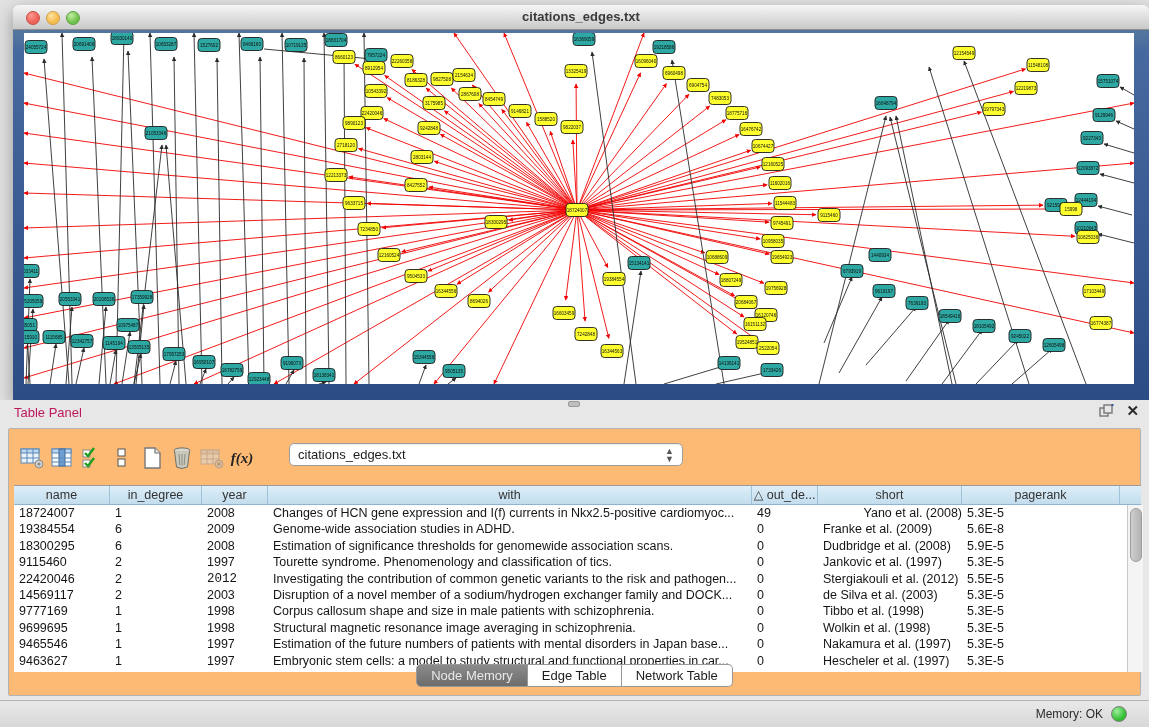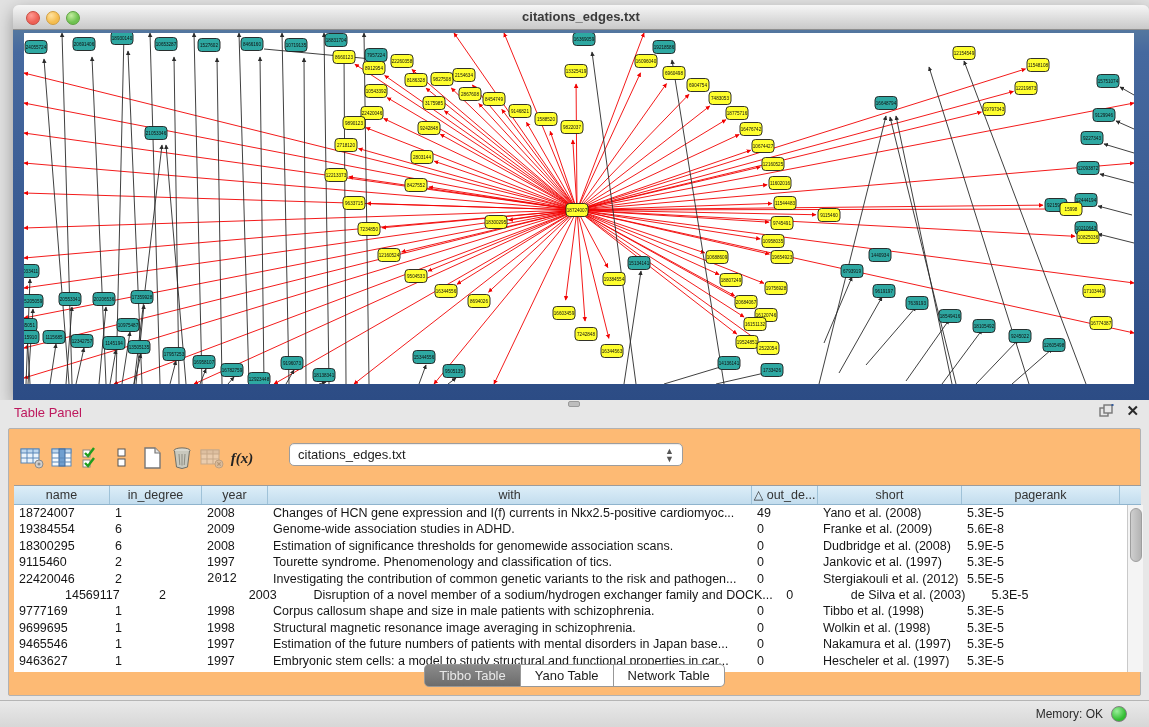--- a/index.html
+++ b/index.html
@@ -796,21 +796,21 @@
             <div class="th" style="width: 144px;">short</div>
             <div class="th" style="width: 158px;">pagerank</div>
           </div>
         <div class="tbody" id="tbody">
             <div class="tr">
               <div class="td" style="width: 96px;">18724007</div>
               <div class="td" style="width: 92px;">1</div>
               <div class="td" style="width: 66px;">2008</div>
               <div class="td" style="width: 484px;">Changes of HCN gene expression and I(f) currents in Nkx2.5-positive cardiomyoc...</div>
               <div class="td" style="width: 66px;">49</div>
-              <div class="td" style="width: 144px;">Yano et al. (2008)</div>
+              <div class="td" style="width: 144px; text-align: right;">Yano et al. (2008)</div>
               <div class="td" style="width: 158px;">5.3E-5</div>
             </div>
             <div class="tr">
               <div class="td" style="width: 96px;">19384554</div>
               <div class="td" style="width: 92px;">6</div>
               <div class="td" style="width: 66px;">2009</div>
               <div class="td" style="width: 484px;">Genome-wide association studies in ADHD.</div>
               <div class="td" style="width: 66px;">0</div>
               <div class="td" style="width: 144px;">Franke et al. (2009)</div>
               <div class="td" style="width: 158px;">5.6E-8</div>
@@ -836,21 +836,21 @@
             <div class="tr">
               <div class="td" style="width: 96px;">22420046</div>
               <div class="td" style="width: 92px;">2</div>
               <div class="td" style="width: 66px; font-family: Liberation Mono, monospace;">2012</div>
               <div class="td" style="width: 484px;">Investigating the contribution of common genetic variants to the risk and pathogen...</div>
               <div class="td" style="width: 66px;">0</div>
               <div class="td" style="width: 144px;">Stergiakouli et al. (2012)</div>
               <div class="td" style="width: 158px;">5.5E-5</div>
             </div>
             <div class="tr">
-              <div class="td" style="width: 96px; margin-left: 46px;">14569117</div>
+              <div class="td" style="width: 96px;">14569117</div>
               <div class="td" style="width: 92px;">2</div>
               <div class="td" style="width: 66px;">2003</div>
               <div class="td" style="width: 484px;">Disruption of a novel member of a sodium/hydrogen exchanger family and DOCK...</div>
               <div class="td" style="width: 66px;">0</div>
               <div class="td" style="width: 144px;">de Silva et al. (2003)</div>
               <div class="td" style="width: 158px;">5.3E-5</div>
             </div>
             <div class="tr">
               <div class="td" style="width: 96px;">9777169</div>
               <div class="td" style="width: 92px;">1</div>
@@ -887,22 +887,22 @@
               <div class="td" style="width: 144px;">Hescheler et al. (1997)</div>
               <div class="td" style="width: 158px;">5.3E-5</div>
             </div>
           </div>
         <div class="vscroll">
           <div class="vthumb"></div>
         </div>
       </div>
 
       <div class="tabs" id="tabs">
-          <div class="tab sel">Tibbo Table</div>
-          <div class="tab">Yano Table</div>
+          <div class="tab sel">Node Memory</div>
+          <div class="tab">Edge Table</div>
           <div class="tab">Network Table</div>
         </div>
     </div>
   </div>
 
   <div class="statusbar">
     <span class="mem-label">Memory: OK</span>
     <span class="mem-dot"></span>
   </div>
 </div>

